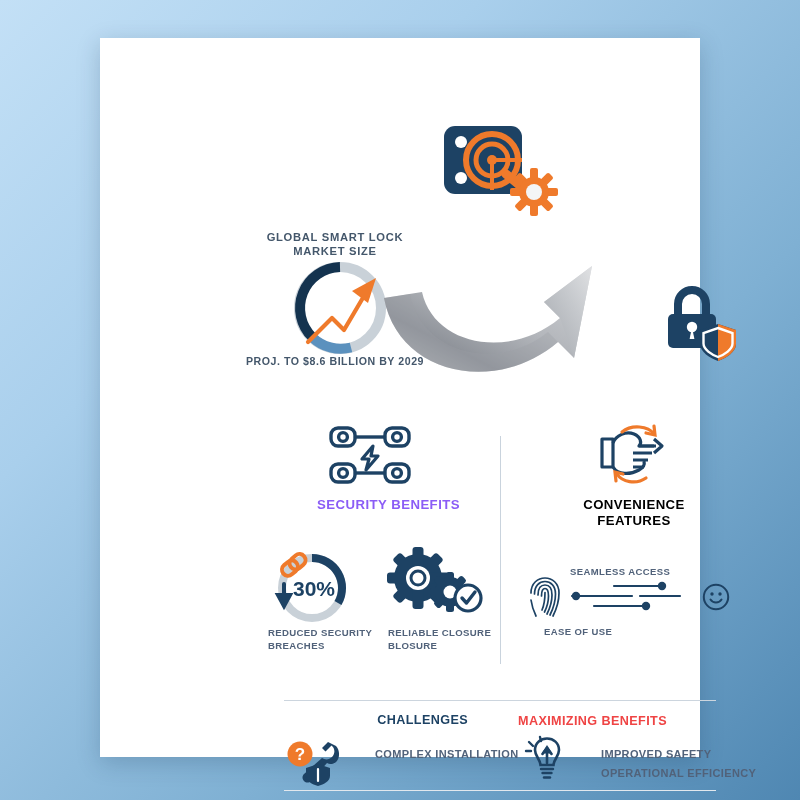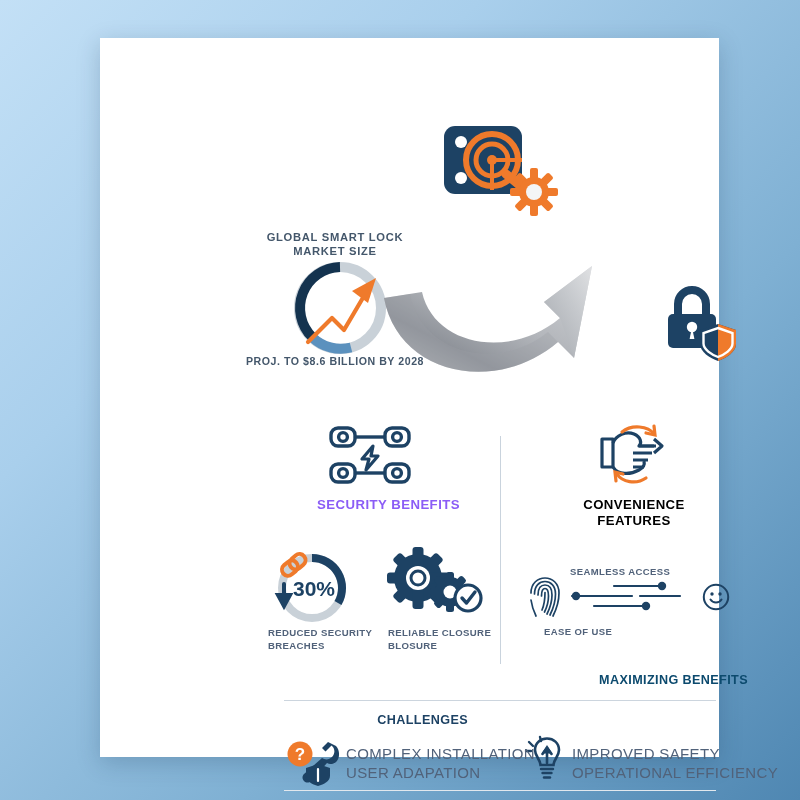--- a/index.html
+++ b/index.html
@@ -7,21 +7,20 @@
     width:800px;height:800px;overflow:hidden;
     font-family:"Liberation Sans", sans-serif;
     background:linear-gradient(135deg,#c3e0f6 0%,#a9cfec 30%,#7fb0d3 65%,#4f87b2 100%);
   }
   .stage{position:relative;width:800px;height:800px;}
 
   .card{
     position:absolute;left:100px;top:38px;width:600px;height:719px;
     background:#ffffff;
     box-shadow:0 6px 22px rgba(20,50,80,.22);
-    padding-left:19px;
   }
 
   
   .abs{position:absolute;}
   svg{display:block;overflow:visible;}
 
   
   #hero-icon{left:338px;top:78px;width:124px;height:100px;}
 
   #market-title{
@@ -77,27 +76,27 @@
 
   
   #bottom-rule{left:184px;top:662px;width:432px;height:1px;background:#ccd5de;}
   #bottom-rule2{left:184px;top:752px;width:432px;height:1px;background:#e2e8ee;}
 
   #challenges-heading{
     left:188px;top:675px;width:180px;text-align:right;
     font-size:12.6px;font-weight:700;letter-spacing:.4px;color:#1d4264;
   }
   #benefits-heading{
-    left:418px;top:635px;width:230px;text-align:right;
-    font-size:12.6px;font-weight:700;letter-spacing:.4px;color:#0c4a6e;
+    left:418px;top:676px;width:230px;text-align:left;
+    font-size:12.6px;font-weight:700;letter-spacing:.4px;color:#ef4444;
   }
   #challenges-icon{left:184px;top:702px;width:58px;height:46px;}
   #benefits-icon{left:424px;top:700px;width:44px;height:46px;}
 
-  .bullet-list{font-size:15px;font-weight:400;letter-spacing:.35px;color:#51627a;}
+  .bullet-list{font-size:11px;font-weight:700;letter-spacing:.35px;color:#51627a;margin-left:29px;}
   .bullet-list div{line-height:18.5px;white-space:nowrap;}
   #challenges-list{left:246px;top:707px;width:170px;}
   #benefits-list{left:472px;top:707px;width:190px;}
 </style>
 </head>
 <body>
 
 <div class="stage">
 
   <div class="card">
@@ -135,21 +134,21 @@
 
         <path d="M 52 11 A 41 41 0 0 0 24.4 81.3" fill="none" stroke="#14334f" stroke-width="10"></path>
 
         <path d="M 24.4 81.3 A 41 41 0 0 0 63 91.5" fill="none" stroke="#5b91be" stroke-width="10"></path>
 
         <polyline points="20,86 44,62 56,74 76,40" fill="none" stroke="#ef7a2b" stroke-width="4.2" stroke-linecap="round" stroke-linejoin="round"></polyline>
         <polygon points="88,22 80,47 64,35" fill="#ef7a2b"></polygon>
       </svg>
     </div>
 
-    <div class="abs" id="market-sub">PROJ. TO $8.6 BILLION BY 2028</div>
+    <div class="abs" id="market-sub">PROJ. TO $8.6 BILLION BY 2029</div>
 
     <div class="abs" id="big-arrow">
       <svg viewBox="0 0 300 182" width="300" height="182">
         <defs>
           <linearGradient id="arrGrad" x1="0" y1="1" x2="1" y2="0">
             <stop offset="0%" stop-color="#b9bcc0"></stop>
             <stop offset="28%" stop-color="#8f939a"></stop>
             <stop offset="55%" stop-color="#b4b7bc"></stop>
             <stop offset="100%" stop-color="#d5d7da"></stop>
           </linearGradient>
@@ -348,21 +347,20 @@
           <line x1="5" y1="4" x2="9" y2="8"></line>
           <line x1="16" y1="-1" x2="17" y2="3"></line>
         </g>
         <path d="M 23 25 L 23 13 M 23 10 L 18.5 16 M 23 10 L 27.5 16" fill="none" stroke="#1d4264" stroke-width="2.6" stroke-linecap="round" stroke-linejoin="round"></path>
         <polygon points="23,7 17.5,15.5 28.5,15.5" fill="#1d4264"></polygon>
       </svg>
     </div>
 
     <div class="abs bullet-list" id="challenges-list">
       <div>COMPLEX INSTALLATION</div>
-      <div>USER ADAPATION</div>
     </div>
 
     <div class="abs bullet-list" id="benefits-list">
       <div>IMPROVED SAFETY</div>
       <div>OPERATIONAL EFFICIENCY</div>
     </div>
 
     <div class="abs" id="bottom-rule2"></div>
 
   </div>

